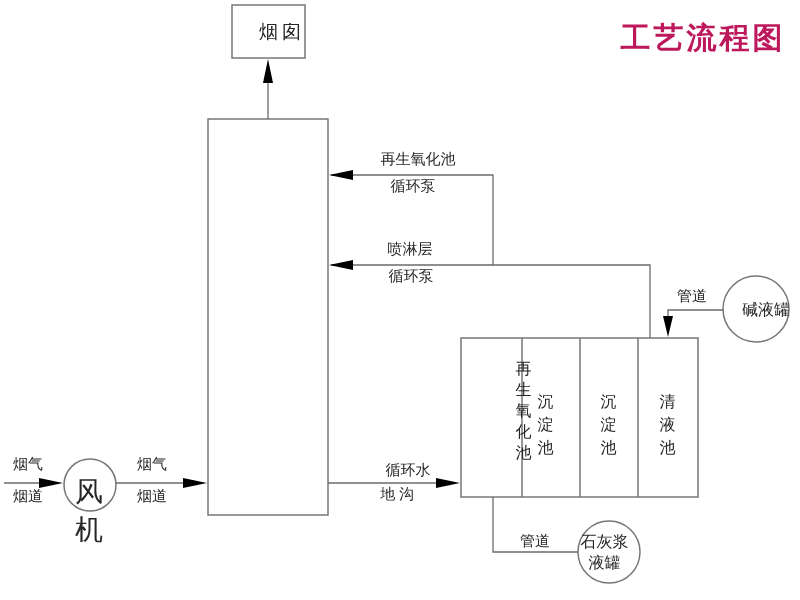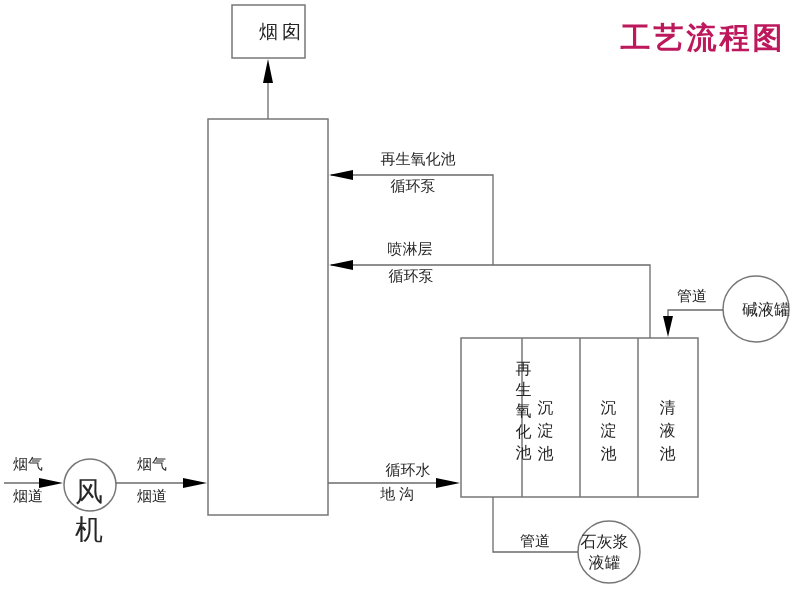--- a/index.html
+++ b/index.html
@@ -15,21 +15,21 @@
     font-size:30px;font-weight:bold;color:#be185d;letter-spacing:3px;white-space:nowrap;
   }
   .node-label{position:absolute;text-align:center;}
   .chimney-label{left:232px;top:19px;width:73px;font-size:19px;letter-spacing:4px;text-align:right;}
   .tower-label{left:256px;top:224px;width:24px;font-size:20px;line-height:30px;}
   .fan-label{left:62px;top:473px;width:55px;font-size:28px;letter-spacing:1px;}
   .alkali-label{left:724px;top:300px;width:84px;font-size:16px;}
   .lime-label{left:580px;top:531px;width:49px;font-size:16px;line-height:21px;}
   .vtext{position:absolute;width:21px;text-align:center;font-size:16px;}
   .lh21{line-height:21px;}
-  .lh23{line-height:23px;margin-top:6px;}
+  .lh23{line-height:23px;}
 </style>
 </head>
 <body>
 
 <div class="canvas">
 
   <svg width="800" height="600" viewBox="0 0 800 600">
     <g fill="none" stroke="#777777" stroke-width="1.5">
 
       <rect x="232" y="5" width="73" height="53"></rect>

